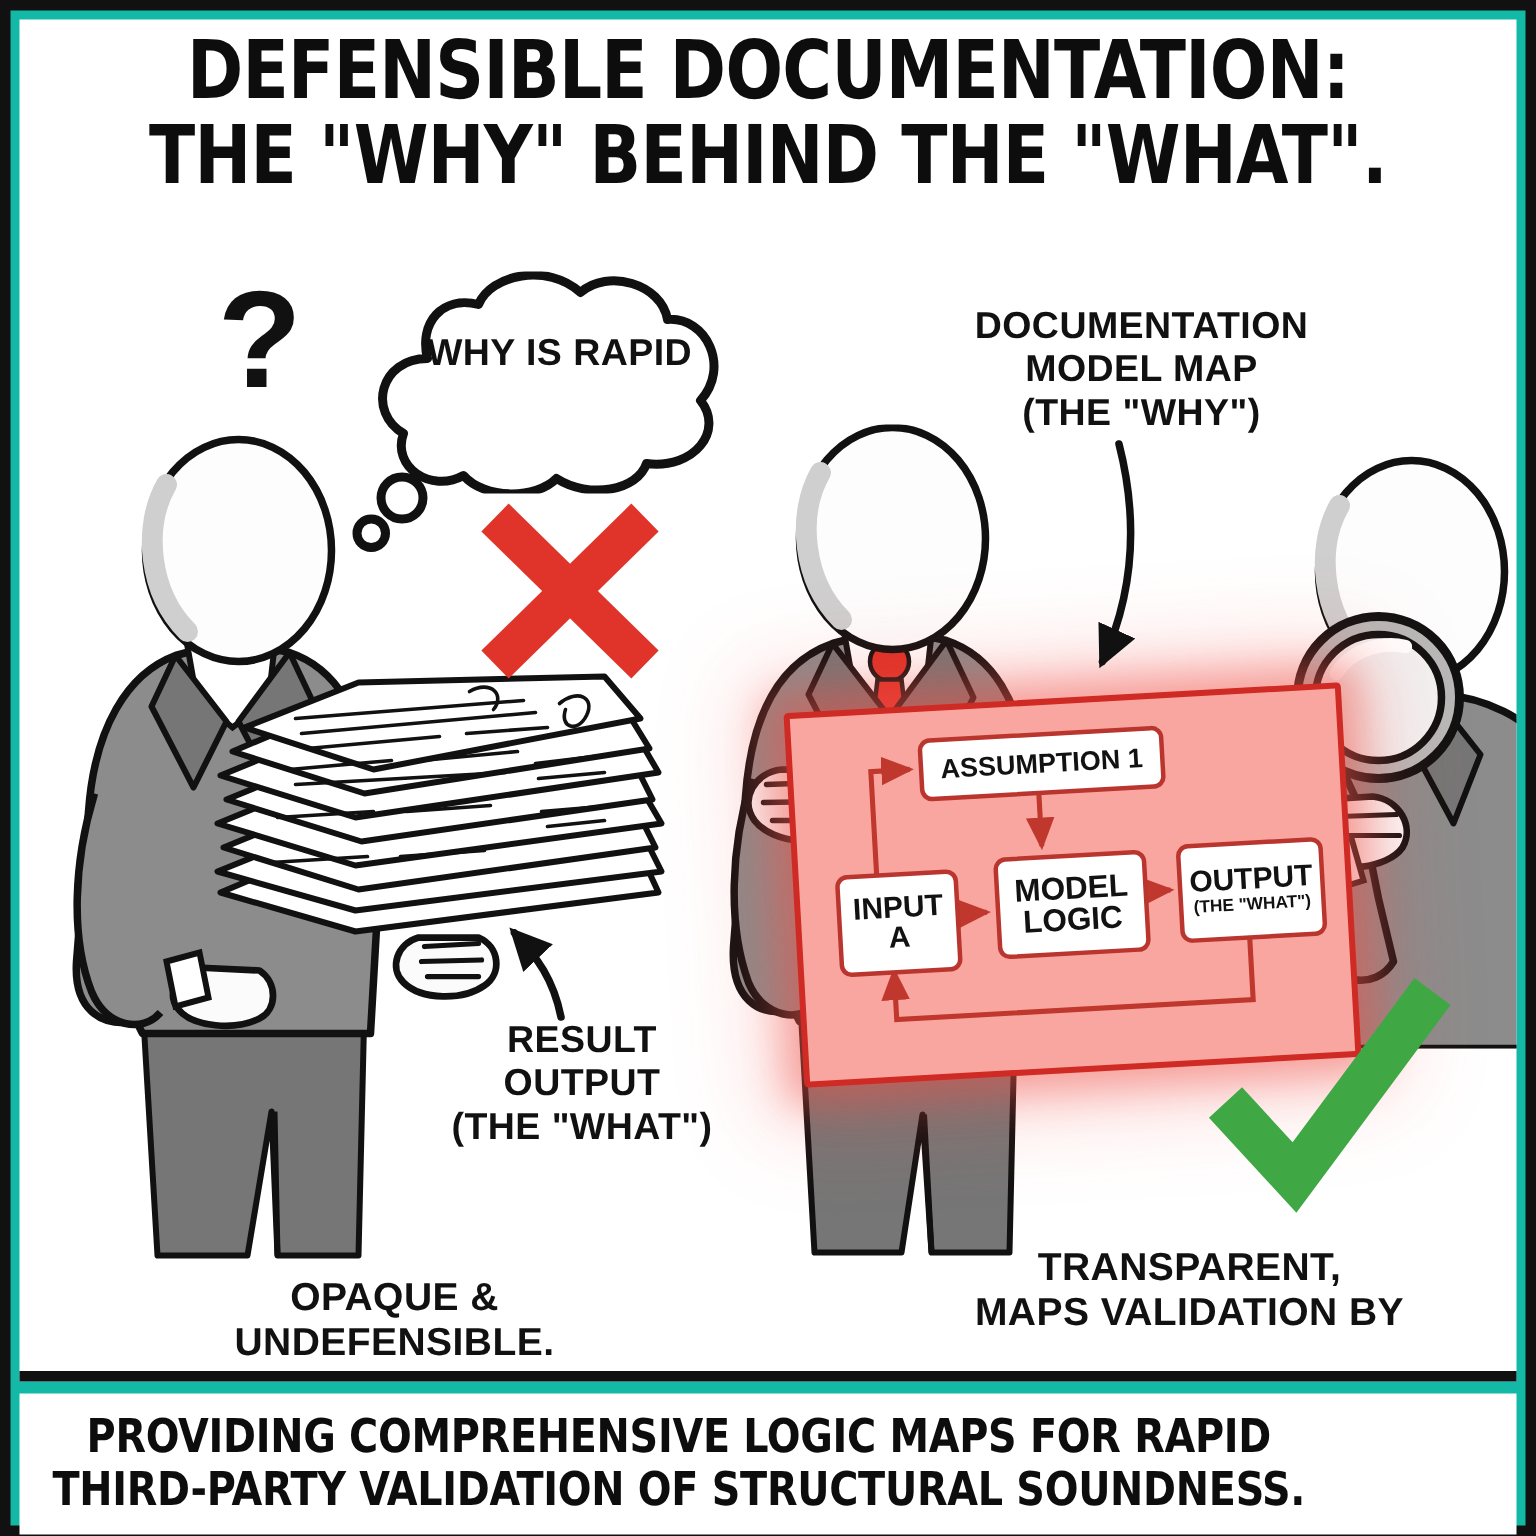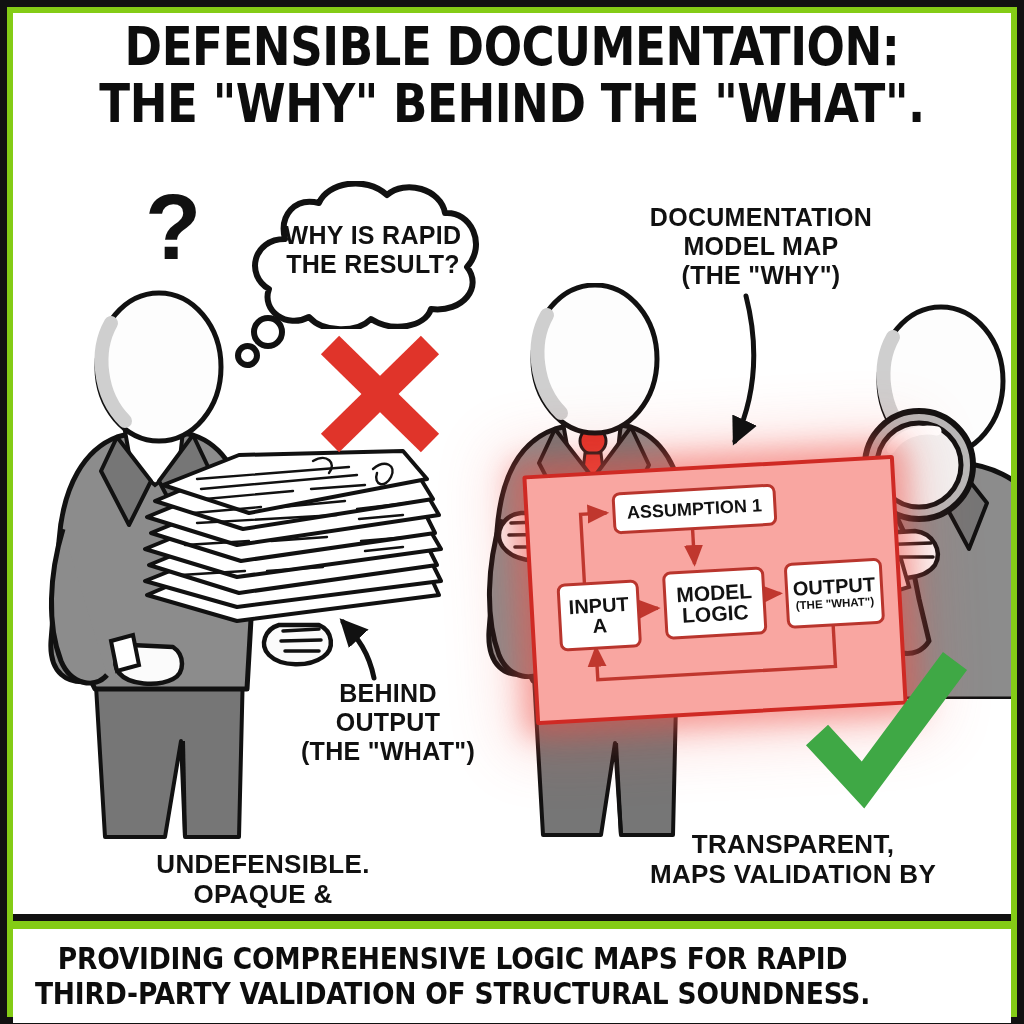--- a/index.html
+++ b/index.html
@@ -1,19 +1,19 @@
 <!DOCTYPE html>
 <html><head>
 <meta charset="utf-8">
 <style>
   html,body{margin:0;padding:0;background:#ffffff;}
   body{width:1024px;height:1024px;overflow:hidden;
        font-family:"DejaVu Sans","Liberation Sans",sans-serif;}
 
-  #stage{position:relative;width:1024px;height:1024px;background:#84cc16;
+  #stage{position:relative;width:1024px;height:1024px;background:#14b8a6;
          box-sizing:border-box;border:7px solid #111111;}
 
   
   #panel{position:absolute;left:6px;top:6px;width:998px;height:908px;
          background:#ffffff;border-bottom:7px solid #111111;box-sizing:border-box;
          overflow:hidden;}
 
   
   #title{position:absolute;left:0;top:8px;width:998px;text-align:center;
          color:#0d0d0d;line-height:0.98;}
@@ -160,21 +160,20 @@
     <div id="bubble">
       <svg width="268" height="148" viewBox="0 0 268 148" style="position:absolute;left:0;top:0;">
         <path d="M46 58 C14 58 6 94 30 108 C22 130 48 148 70 136
                  C84 152 118 152 132 138 C154 152 186 146 192 128
                  C224 132 244 106 228 86 C248 64 232 30 206 32
                  C202 8 166 -2 148 14 C126 -6 88 2 80 22
                  C56 16 40 34 46 58 Z" fill="#ffffff" stroke="#111" stroke-width="6" stroke-linejoin="round"></path>
       </svg>
       <div class="comic txt">
         <div>WHY IS RAPID</div>
-        <div>THE RESULT?</div>
       </div>
     </div>
     <div class="dot" id="dot1"></div>
     <div class="dot" id="dot2"></div>
 
     <svg id="redx" viewBox="0 0 128 118">
       <g stroke="#E0342A" stroke-width="26" stroke-linecap="butt">
         <line x1="14" y1="10" x2="114" y2="108"></line>
         <line x1="114" y1="10" x2="14" y2="108"></line>
       </g>
@@ -274,28 +273,28 @@
       <path d="M12 84 L58 134 L150 10" fill="none" stroke="#3FA845" stroke-width="30" stroke-linecap="butt" stroke-linejoin="miter"></path>
     </svg>
 
     <div class="comic" id="ann-logicmap">
       <div>DOCUMENTATION</div>
       <div>MODEL MAP</div>
       <div>(THE "WHY")</div>
     </div>
 
     <div class="comic" id="ann-generic">
-      <div>BEHIND</div>
+      <div>RESULT</div>
       <div>OUTPUT</div>
       <div>(THE "WHAT")</div>
     </div>
 
     <div class="comic" id="cap-left">
+      <div>OPAQUE &amp;</div>
       <div>UNDEFENSIBLE.</div>
-      <div>OPAQUE &amp;</div>
     </div>
 
     <div class="comic" id="cap-right">
       <div>TRANSPARENT,</div>
       <div>MAPS VALIDATION BY</div>
     </div>
 
     <svg id="overlay" viewBox="0 0 998 908">
       <defs>
         <marker id="blk" markerWidth="6" markerHeight="6" refX="4.6" refY="3" orient="auto" markerUnits="strokeWidth">

